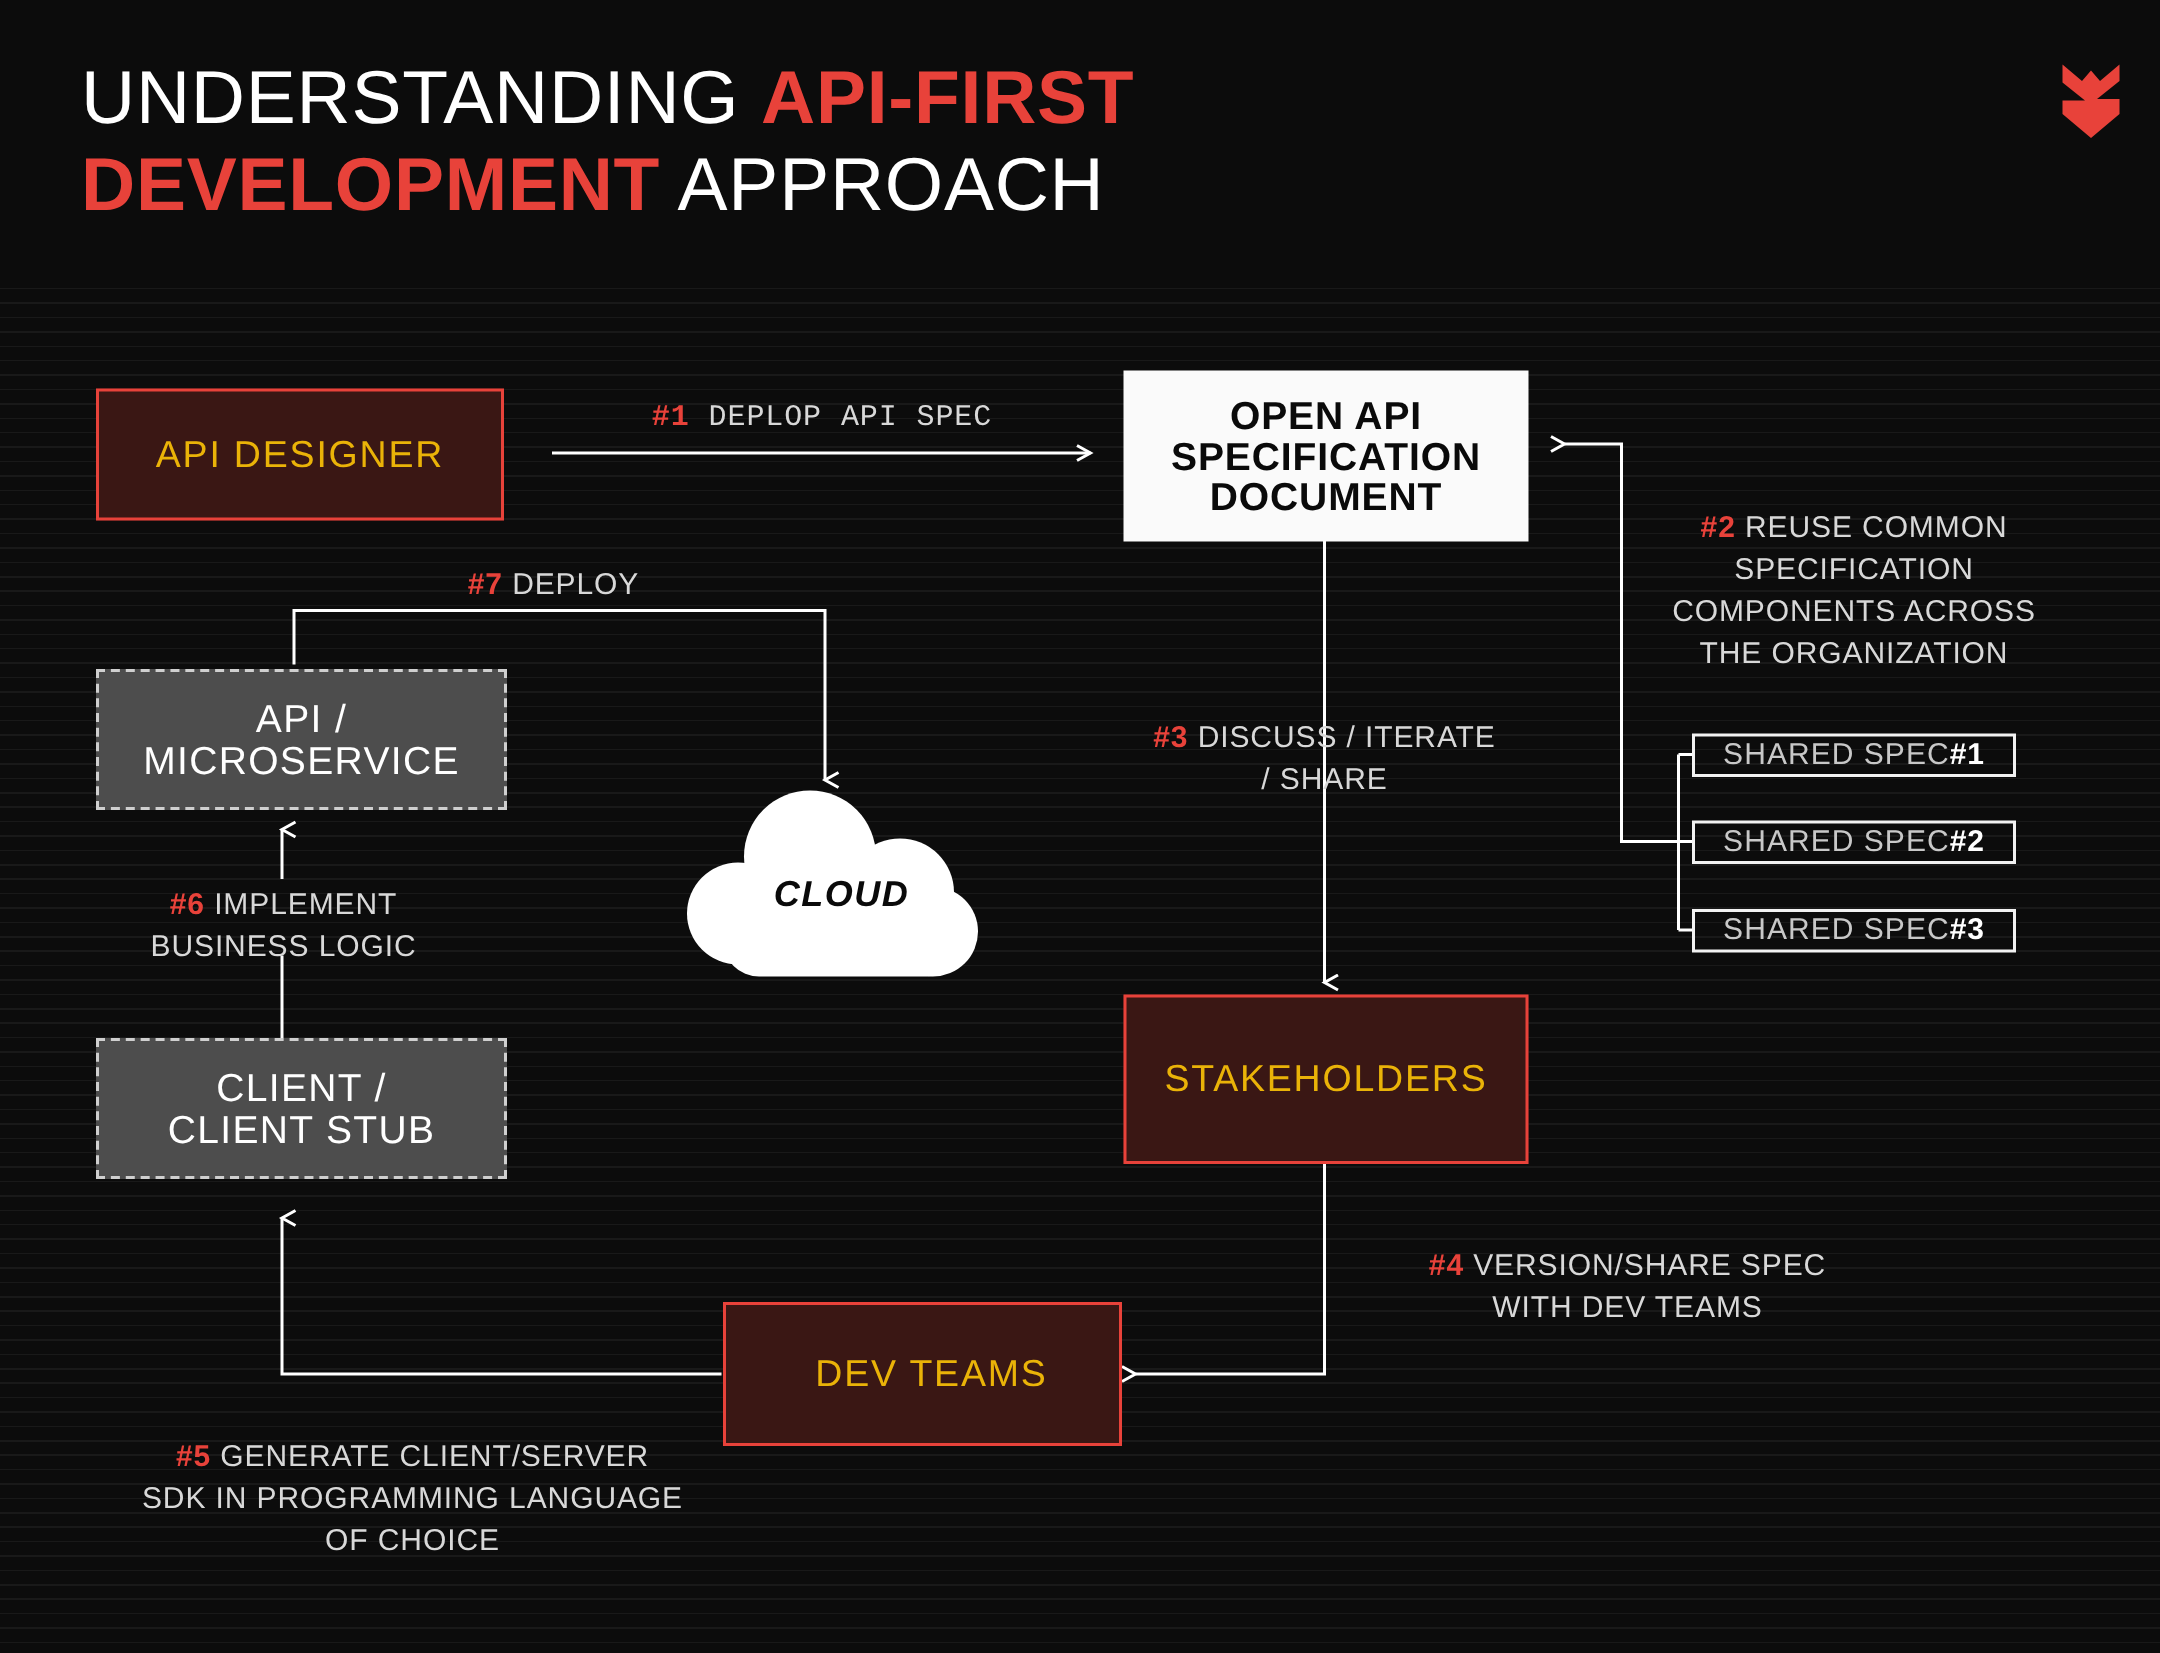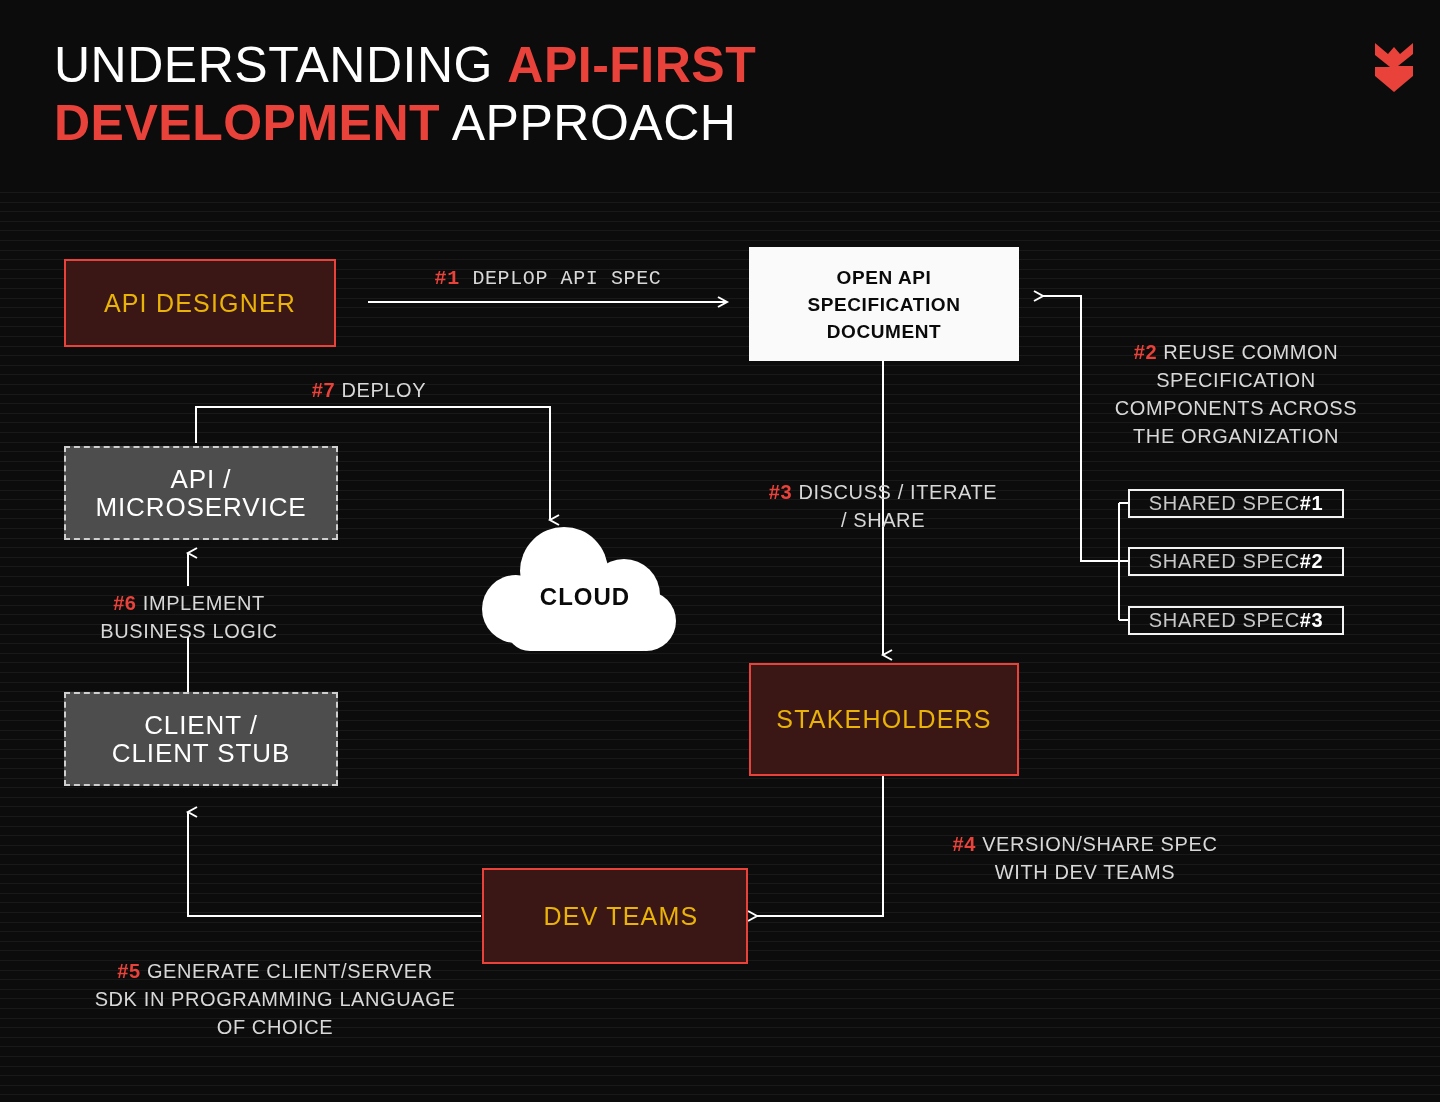--- a/index.html
+++ b/index.html
@@ -82,21 +82,21 @@
     background: #3a1714;
     border: 2px solid #e8423a;
     color: #eab308;
     font-size: 25px;
     letter-spacing: 1.2px;
     font-weight: 400;
   }
   .node-white {
     background: #fafafa;
     color: #0a0a0a;
-    font-size: 19px;
+    font-size: 26px;
     font-weight: 700;
     line-height: 27px;
     letter-spacing: 0.6px;
   }
   .node-gray {
     background: #4d4d4d;
     border: 2px dashed #cfcfcf;
     color: #ffffff;
     font-size: 26px;
     line-height: 28px;
@@ -111,25 +111,26 @@
   }
   .node-outline b {
     color: #ffffff;
     font-weight: 700;
     letter-spacing: 0.6px;
   }
 
   
   #cloud-wrap {
     position: absolute;
-    left: 476px;
+    left: 452px;
     top: 523px;
     width: 218px;
     height: 140px;
     z-index: 4;
+    font-style: italic;
   }
   #cloud-label {
     position: absolute;
     left: 0;
     top: 60px;
     width: 218px;
     text-align: center;
     color: #0a0a0a;
     font-size: 24px;
     font-weight: 700;

